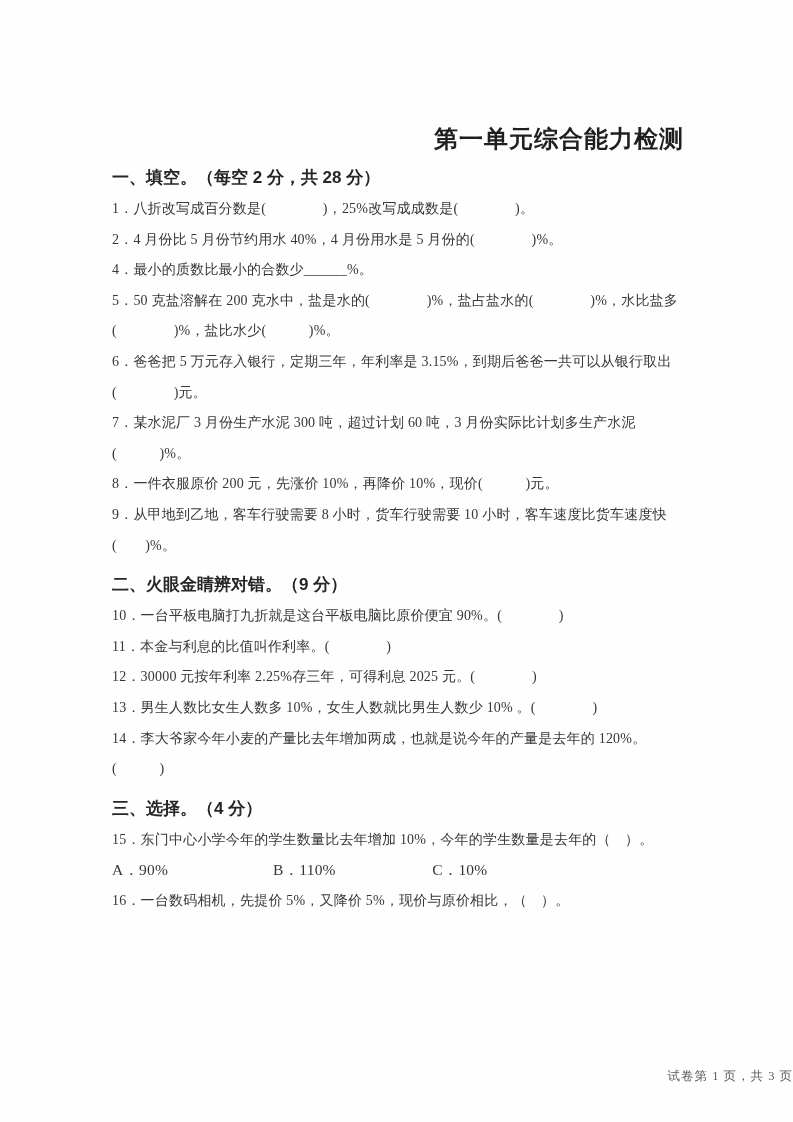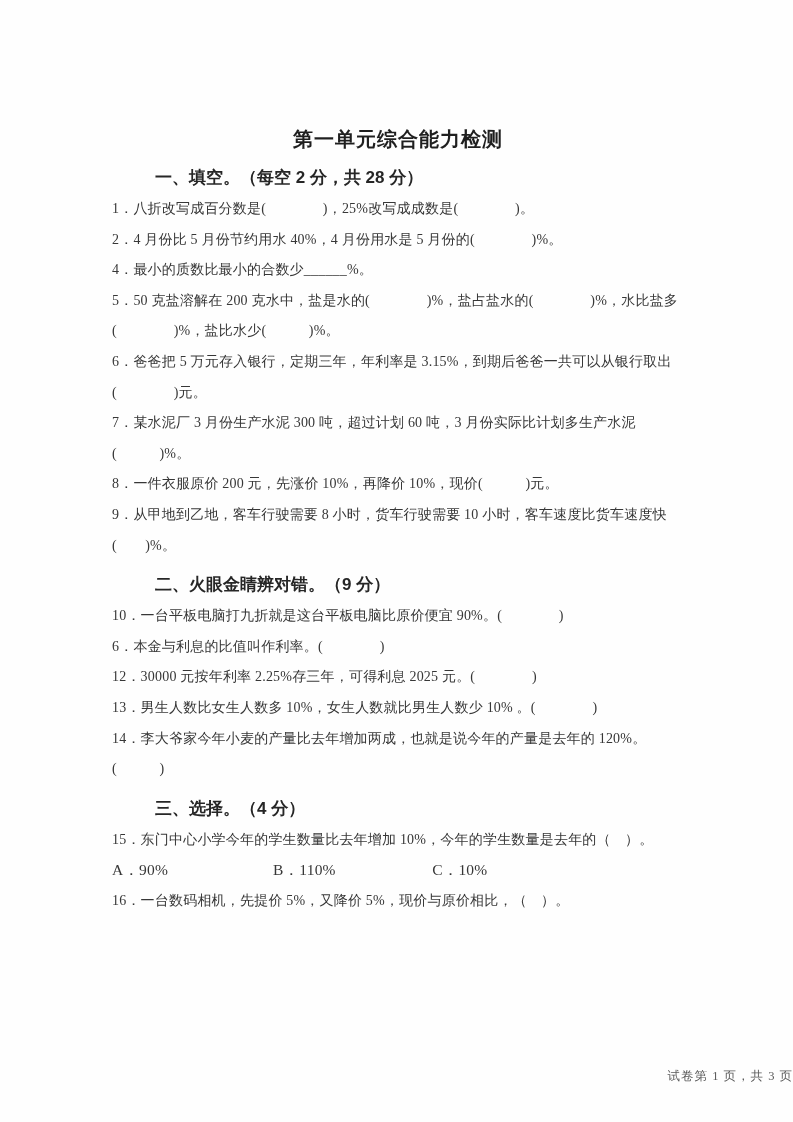--- a/index.html
+++ b/index.html
@@ -16,33 +16,32 @@
   }
   .content {
     position: absolute;
     left: 112px;
     top: 120px;
     width: 572px;
   }
   .doc-title {
     font-family: "Liberation Sans", "DejaVu Sans", sans-serif;
     font-weight: bold;
-    font-size: 20px;
+    font-size: 24px;
     line-height: 38px;
-    text-align: center;
+    text-align: right;
     color: #1f1f1f;
     letter-spacing: 1px;
   }
   .sec-heading {
     font-family: "Liberation Sans", "DejaVu Sans", sans-serif;
     font-weight: bold;
     font-size: 17px;
     line-height: 32px;
     color: #262626;
-    margin-left: 43px;
   }
   .sec-heading.mt { margin-top: 8px; }
   .sec-heading.first { margin-top: 4px; }
   p.line {
     font-size: 14px;
     line-height: 30.6px;
     white-space: pre-wrap;
     letter-spacing: 0.2px;
   }
   .opts { font-size: 15.5px; line-height: 30.6px; letter-spacing: 0.2px; }
@@ -76,21 +75,21 @@
     <p class="line">6．爸爸把 5 万元存入银行，定期三年，年利率是 3.15%，到期后爸爸一共可以从银行取出</p>
     <p class="line">(　　　　)元。</p>
     <p class="line">7．某水泥厂 3 月份生产水泥 300 吨，超过计划 60 吨，3 月份实际比计划多生产水泥</p>
     <p class="line">(　　　)%。</p>
     <p class="line">8．一件衣服原价 200 元，先涨价 10%，再降价 10%，现价(　　　)元。</p>
     <p class="line">9．从甲地到乙地，客车行驶需要 8 小时，货车行驶需要 10 小时，客车速度比货车速度快</p>
     <p class="line">(　　)%。</p>
 
     <h2 class="sec-heading mt">二、火眼金睛辨对错。（9 分）</h2>
     <p class="line">10．一台平板电脑打九折就是这台平板电脑比原价便宜 90%。(　　　　)</p>
-    <p class="line">6．本金与利息的比值叫作利率。(　　　　)</p>
+    <p class="line">11．本金与利息的比值叫作利率。(　　　　)</p>
     <p class="line">12．30000 元按年利率 2.25%存三年，可得利息 2025 元。(　　　　)</p>
     <p class="line">13．男生人数比女生人数多 10%，女生人数就比男生人数少 10% 。(　　　　)</p>
     <p class="line">14．李大爷家今年小麦的产量比去年增加两成，也就是说今年的产量是去年的 120%。</p>
     <p class="line">(　　　)</p>
 
     <h2 class="sec-heading mt">三、选择。（4 分）</h2>
 
     <p class="line">15．东门中心小学今年的学生数量比去年增加 10%，今年的学生数量是去年的（　）。</p>
     <div class="opts opts-3">
       <span>A．90%</span>

